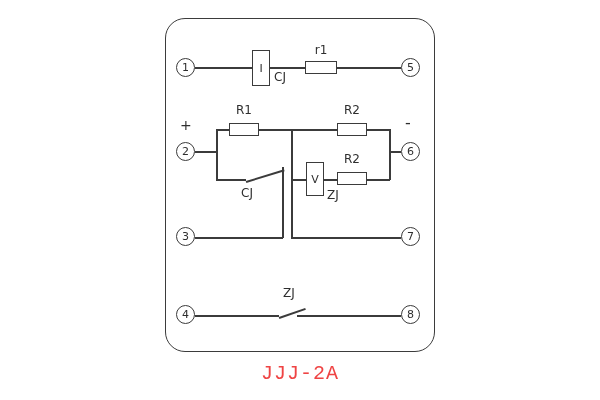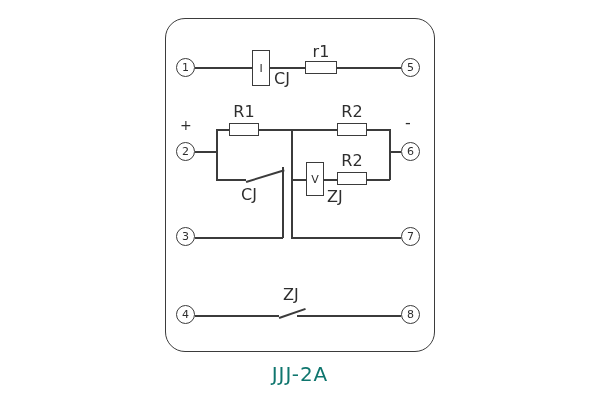--- a/index.html
+++ b/index.html
@@ -17,25 +17,25 @@
   .term {
     position:absolute; width:19px; height:19px; box-sizing:border-box;
     border:1.6px solid #3b3b3b; border-radius:50%; background:#fff;
     display:flex; align-items:center; justify-content:center; font-size:11px;
   }
   .comp {
     position:absolute; box-sizing:border-box; border:1.6px solid #3b3b3b;
     background:#fff; display:flex; align-items:center; justify-content:center;
     font-size:11px;
   }
-  .lbl { position:absolute; font-size:16px; line-height:1; white-space:nowrap; }
+  .lbl { position:absolute; font-size:12px; line-height:1; white-space:nowrap; }
   .lbl.center { text-align:center; }
   .caption {
     position:absolute; left:240px; top:362px; width:120px; text-align:center;
-    font-size:20px; letter-spacing:1px; color:#0f766e;
+    font-size:20px; letter-spacing:1px; color:#ef4444;font-family:Liberation Mono, monospace;
   }
 </style>
 </head>
 <body>
 
 <div class="stage">
 
   <div class="border-box"></div>
 
   <div class="term" style="left:176px; top:58px;">

